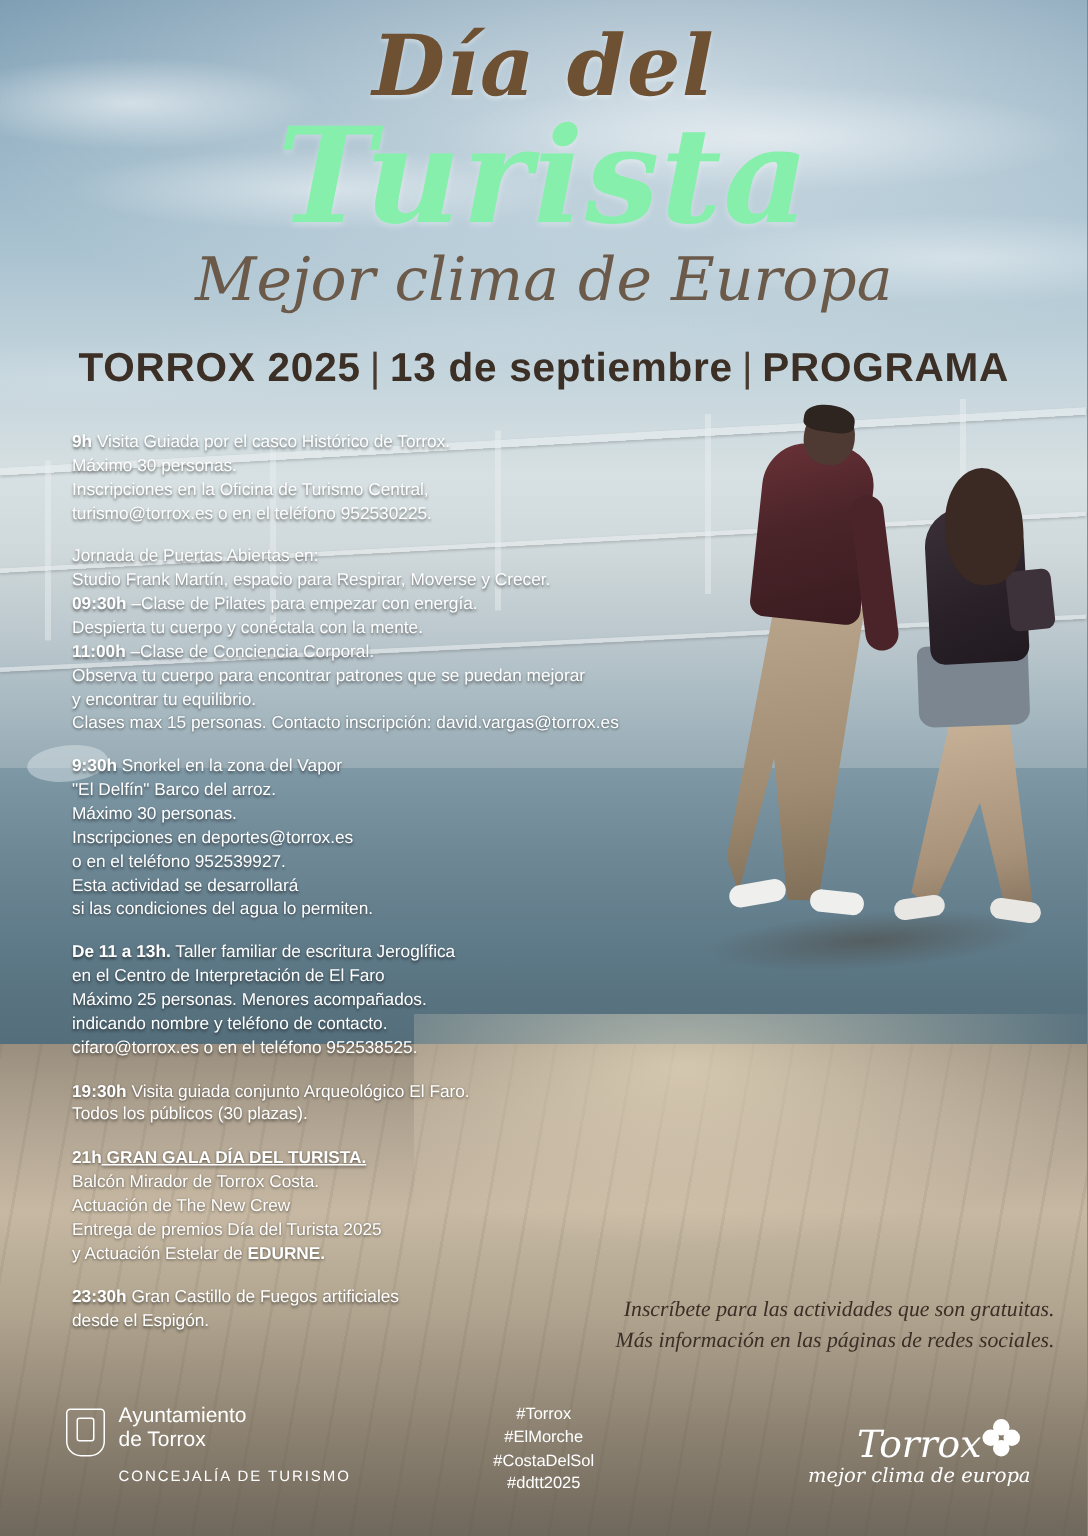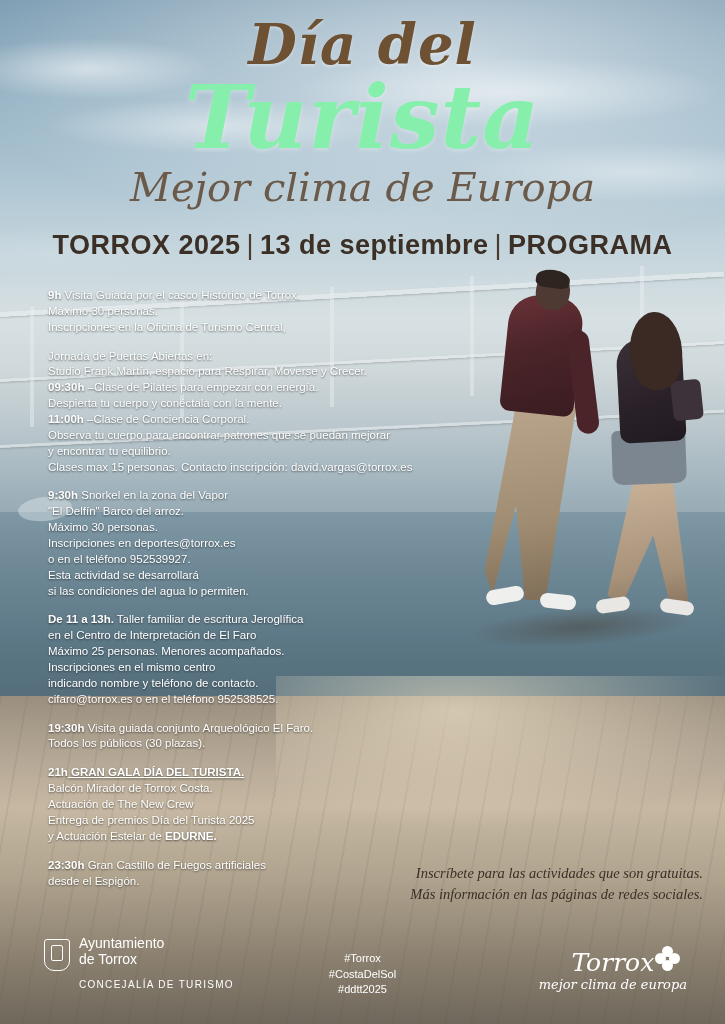--- a/index.html
+++ b/index.html
@@ -322,20 +322,21 @@
     <div class="t-line">
       <span>TORROX 2025</span><span class="sep">|</span><span>13 de septiembre</span><span class="sep">|</span><span>PROGRAMA</span>
     </div>
   </div>
 
   <div class="program" id="program-list">
       <div class="block">
         <p><span class="hour">9h</span><span> Visita Guiada por el casco Histórico de Torrox.</span></p>
         <p><span>Máximo 30 personas.</span></p>
         <p><span>Inscripciones en la Oficina de Turismo Central,</span></p>
+        <p><span>turismo@torrox.es o en el teléfono 952530225.</span></p>
       </div>
       <div class="block">
         <p><span>Jornada de Puertas Abiertas en:</span></p>
         <p><span>Studio Frank Martín, espacio para Respirar, Moverse y Crecer.</span></p>
         <p><span class="hour">09:30h</span><span> –Clase de Pilates para empezar con energía.</span></p>
         <p><span>Despierta tu cuerpo y conéctala con la mente.</span></p>
         <p><span class="hour">11:00h</span><span> –Clase de Conciencia Corporal.</span></p>
         <p><span>Observa tu cuerpo para encontrar patrones que se puedan mejorar</span></p>
         <p><span>y encontrar tu equilibrio.</span></p>
         <p><span>Clases max 15 personas. Contacto inscripción: david.vargas@torrox.es</span></p>
@@ -346,21 +347,20 @@
         <p><span>Máximo 30 personas.</span></p>
         <p><span>Inscripciones en deportes@torrox.es</span></p>
         <p><span>o en el teléfono 952539927.</span></p>
         <p><span>Esta actividad se desarrollará</span></p>
         <p><span>si las condiciones del agua lo permiten.</span></p>
       </div>
       <div class="block">
         <p><span class="hour">De 11 a 13h.</span><span> Taller familiar de escritura Jeroglífica</span></p>
         <p><span>en el Centro de Interpretación de El Faro</span></p>
         <p><span>Máximo 25 personas. Menores acompañados.</span></p>
-        <p><span>Inscripciones en el mismo centro</span></p>
         <p><span>indicando nombre y teléfono de contacto.</span></p>
         <p><span>cifaro@torrox.es o en el teléfono 952538525.</span></p>
       </div>
       <div class="block">
         <p><span class="hour">19:30h</span><span> Visita guiada conjunto Arqueológico El Faro.</span></p>
         <p><span>Todos los públicos (30 plazas).</span></p>
       </div>
       <div class="block">
         <p><span class="hour">21h</span><span class="u b"> GRAN GALA DÍA DEL TURISTA.</span></p>
         <p><span>Balcón Mirador de Torrox Costa.</span></p>
@@ -384,20 +384,21 @@
       <div class="crest"></div>
       <div class="logo-left-text">
         <div class="l1">Ayuntamiento</div>
         <div class="l2">de Torrox</div>
         <div class="l3">CONCEJALÍA DE TURISMO</div>
       </div>
     </div>
 
     <div class="hash" id="hashtag-list">
         <div>#Torrox</div>
+        <div>#ElMorche</div>
         <div>#CostaDelSol</div>
         <div>#ddtt2025</div>
       </div>
 
     <div class="logo-right">
       <div class="flower">
         <span class="petal" style="left:7px;  top:0px;"></span>
         <span class="petal" style="left:14px; top:7px;"></span>
         <span class="petal" style="left:7px;  top:14px;"></span>
         <span class="petal" style="left:0px;  top:7px;"></span>

